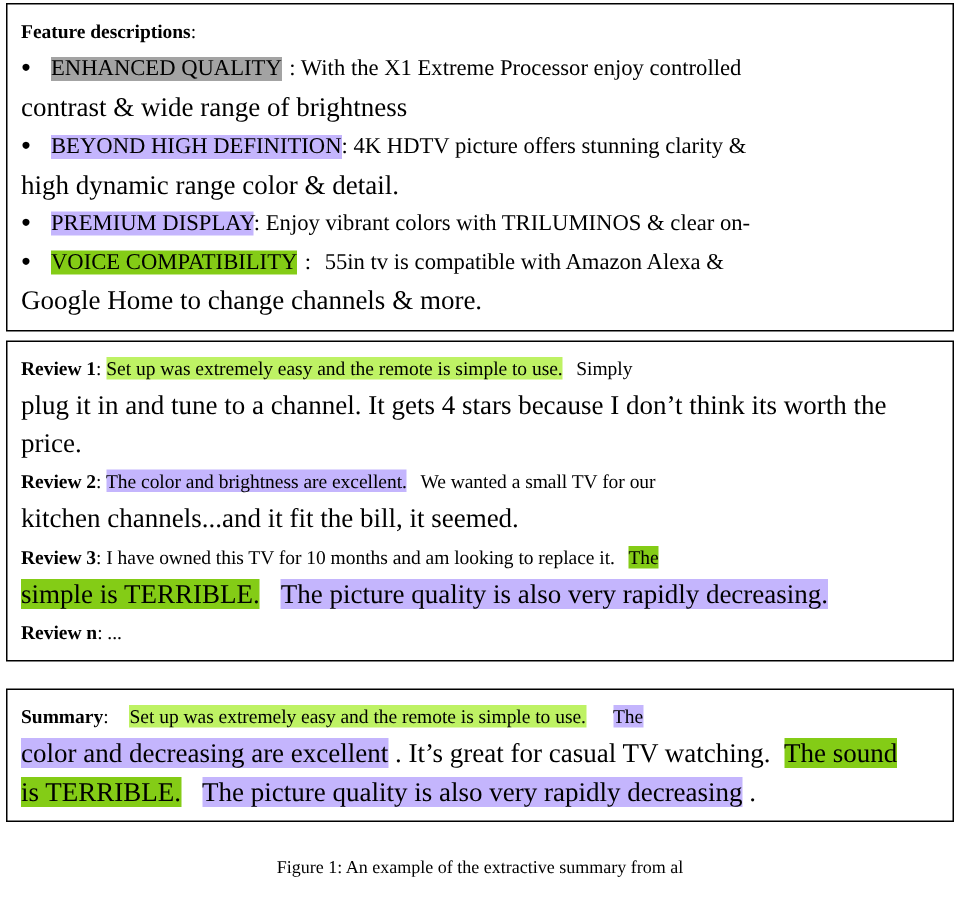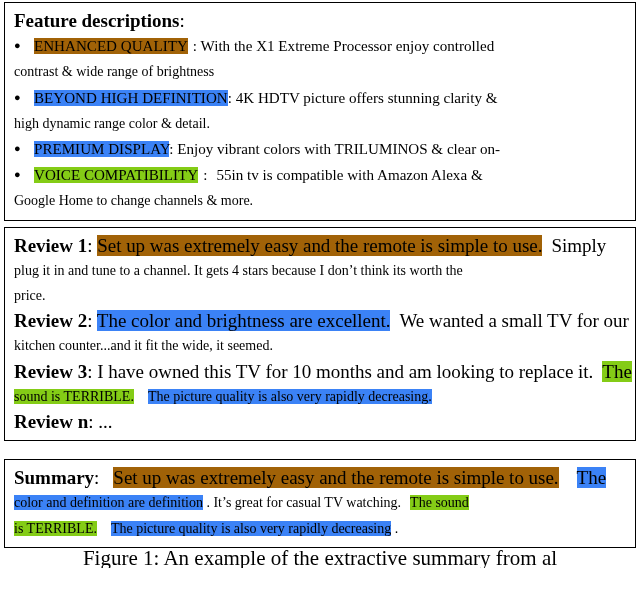--- a/index.html
+++ b/index.html
@@ -25,54 +25,55 @@
     box-sizing: border-box;
     margin: 0 4px;
     padding: 5px 9px 6px 9px;
     background: #ffffff;
   }
   #feature-box { margin-top: 2px; }
   #reviews-box { margin-top: 6px; }
   #summary-box { margin-top: 18px; }
 
   .line {
-    font-size: 19px;
+    font-size: 13px;
     line-height: 25.2px;
     white-space: nowrap;
     letter-spacing: -0.02px;
   }
   .heading {
     font-weight: bold;
   }
   .bullet-line {
     font-size: 15.1px;
     line-height: 25.2px;
     white-space: nowrap;
   }
   .bullet-glyph {
     display: inline-block;
     width: 20px;
     font-size: 11px;
     vertical-align: 2px;
   }
   .cont {
-    font-size: 14px;
+    font-size: 18px;
     line-height: 25.2px;
     white-space: nowrap;
   }
-  .hl-peach { background: #a16207; }
-  .hl-blue  { background: #3b82f6; }
+  .hl-peach { background: #a3a3a3; }
+  .hl-blue  { background: #c4b5fd; }
   .hl-green { background: #84cc16; }
-  .hl-pink  { background: #a16207; }
+  .hl-pink  { background: #bef264; }
 
   .lbl { font-weight: bold; }
 
   .caption {
+    margin-top: 20px;
     text-align: center;
-    font-size: 21px;
+    font-size: 12px;
     line-height: 20px;
     white-space: nowrap;
     overflow: hidden;
   }
   .sp { display:inline-block; width:5px; }
   .sp-wide { display:inline-block; width:9px; }
 </style>
 </head>
 <body>
 
@@ -94,32 +95,32 @@
     <div class="cont">Google Home to change channels &amp; more.</div>
   </div>
 
   <div class="box" id="reviews-box">
 
     <div class="line"><span class="lbl">Review 1</span><span>:</span> <span class="hl-pink">Set up was extremely easy and the remote is simple to use.</span><span class="sp-wide"></span><span>Simply</span></div>
     <div class="cont">plug it in and tune to a channel. It gets 4 stars because I don’t think its worth the</div>
     <div class="cont">price.</div>
 
     <div class="line"><span class="lbl">Review 2</span><span>:</span> <span class="hl-blue">The color and brightness are excellent.</span><span class="sp-wide"></span><span>We wanted a small TV for our</span></div>
-    <div class="cont">kitchen counter...and it fit the wide, it seemed.</div>
+    <div class="cont">kitchen channels...and it fit the bill, it seemed.</div>
 
     <div class="line"><span class="lbl">Review 3</span><span>:</span> <span>I have owned this TV for 10 months and am looking to replace it.</span><span class="sp-wide"></span><span class="hl-green">The</span></div>
-    <div class="cont"><span class="hl-green">sound is TERRIBLE.</span><span class="sp-wide"></span><span class="sp"></span><span class="hl-blue">The picture quality is also very rapidly decreasing.</span></div>
+    <div class="cont"><span class="hl-green">simple is TERRIBLE.</span><span class="sp-wide"></span><span class="sp"></span><span class="hl-blue">The picture quality is also very rapidly decreasing.</span></div>
 
     <div class="line"><span class="lbl">Review n</span><span>:</span> <span>...</span></div>
   </div>
 
   <div class="box" id="summary-box">
 
     <div class="line"><span class="lbl">Summary</span><span>:</span><span class="sp-wide"></span><span class="sp"></span><span class="hl-pink">Set up was extremely easy and the remote is simple to use.</span><span class="sp-wide"></span><span class="sp-wide"></span><span class="hl-blue">The</span></div>
 
-    <div class="cont"><span class="hl-blue">color and definition are definition</span> <span>. It’s great for casual TV watching.</span><span class="sp-wide"></span><span class="hl-green">The sound</span></div>
+    <div class="cont"><span class="hl-blue">color and decreasing are excellent</span> <span>. It’s great for casual TV watching.</span><span class="sp-wide"></span><span class="hl-green">The sound</span></div>
 
     <div class="cont"><span class="hl-green">is TERRIBLE.</span><span class="sp-wide"></span><span class="sp"></span><span class="hl-blue">The picture quality is also very rapidly decreasing</span> <span>.</span></div>
   </div>
 
   <div class="caption">Figure 1: An example of the extractive summary from al</div>
 
 </div>
 
 </body></html>

